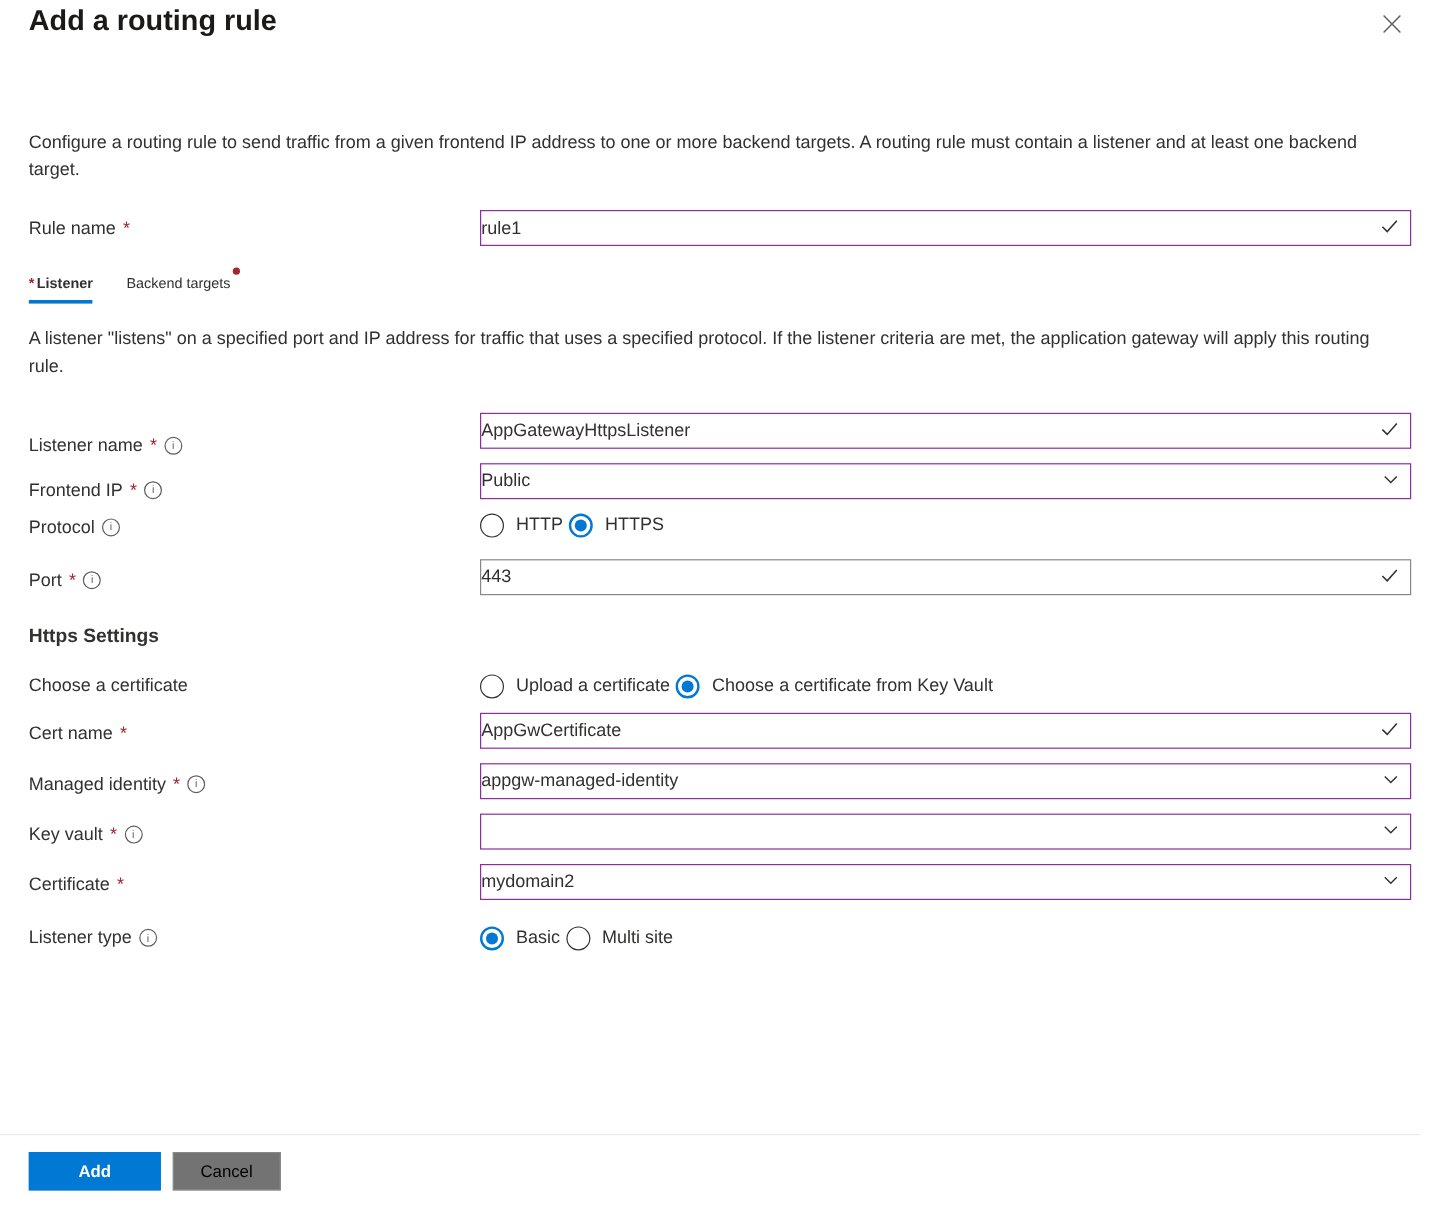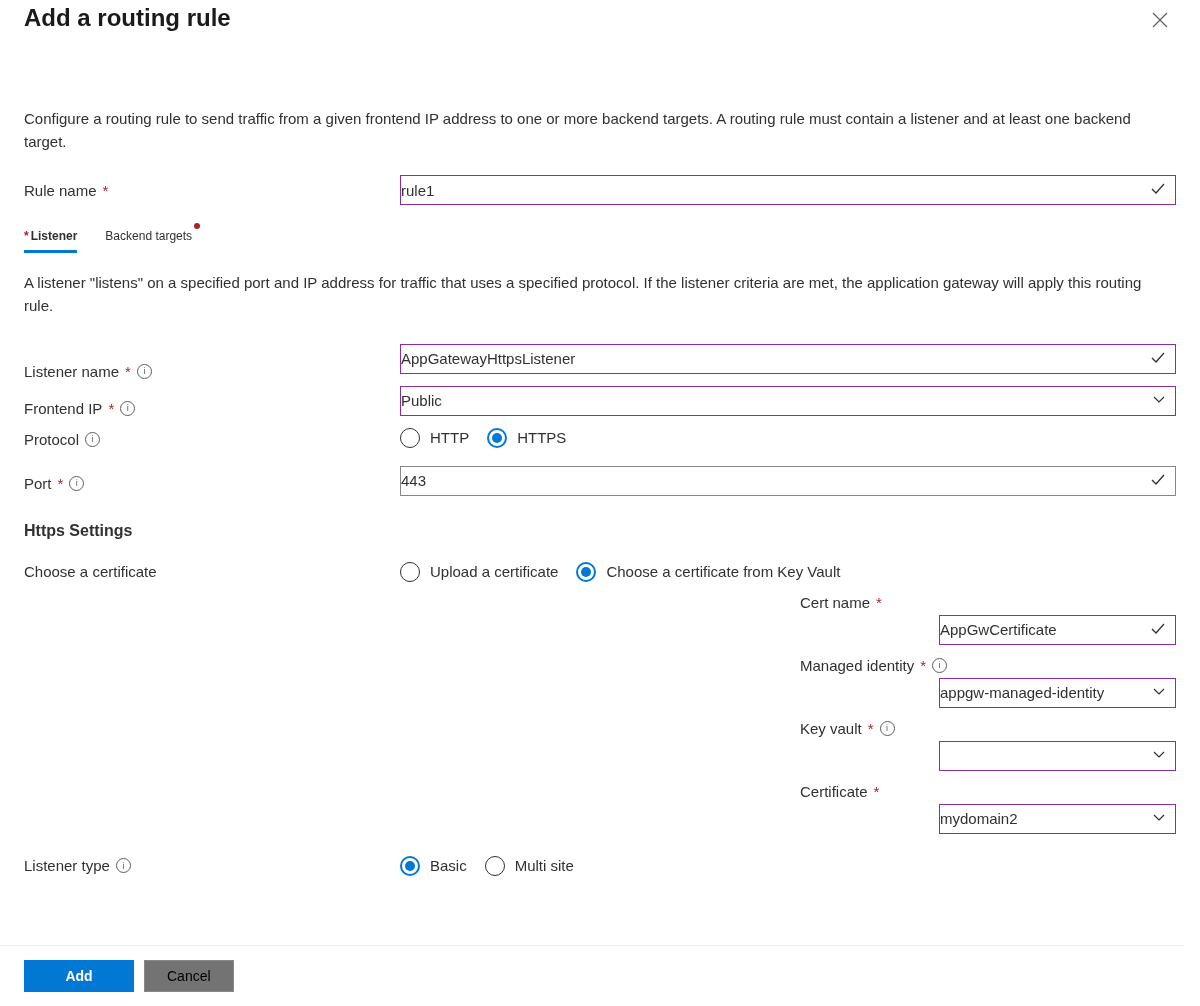--- a/index.html
+++ b/index.html
@@ -42,26 +42,26 @@
   pointer-events: none; color: #323130;
 }
 .tabs { margin-top: 18px; display: flex; gap: 28px; position: relative; }
 .tab { font-size: 12px; color: #323130; padding: 6px 0 10px; cursor: pointer; position: relative; }
 .tab.active { font-weight: 600; }
 .tab.active::after { content: ""; position: absolute; left: 0; right: 0; bottom: 0; height: 3px; background: #0078d4; }
 .tab .pre-req { color: #a4262c; margin-right: 2px; }
 .tab-dot { width: 6px; height: 6px; border-radius: 50%; background: #a4262c; position: absolute; top: 0; right: -8px; }
 .tab-desc { margin-top: 18px; font-size: 15px; line-height: 1.55; padding-right: 10px; }
 .section-heading { font-weight: 600; font-size: 16px; margin-top: 26px; }
-.radio-row { display: flex; align-items: center; gap: 18px; }
+.radio-row { display: flex; align-items: center; gap: 5px; }
 .radio { display: inline-flex; align-items: center; gap: 10px; cursor: pointer; font-size: 15px; }
 .radio .outer { width: 20px; height: 20px; border: 1.5px solid #323130; border-radius: 50%; display: inline-flex; align-items: center; justify-content: center; flex-shrink: 0; }
 .radio.selected .outer { border-color: #0078d4; border-width: 2px; }
 .radio.selected .inner { width: 10px; height: 10px; background: #0078d4; border-radius: 50%; }
-.tight-rows .form-row { margin-top: 12px; flex-direction: column; }
+.tight-rows .form-row { margin-top: 12px; }
 .footer {
   position: absolute; left: 0; right: 16px; bottom: 14px;
   border-top: 1px solid #edebe9; padding: 14px 24px 0;
   display: flex; gap: 10px;
 }
 .btn { height: 32px; padding: 0 22px; font-size: 14px; font-family: inherit; cursor: pointer; border: 1px solid #8a8886; background: #737373; }
 .btn.primary { background: #0078d4; color: #fff; border-color: #0078d4; font-weight: 600; min-width: 110px; }
 .stack-inputs .input-wrap { margin-bottom: 12px; }
 .stack-inputs .input-wrap:last-child { margin-bottom: 0; }
 </style>

